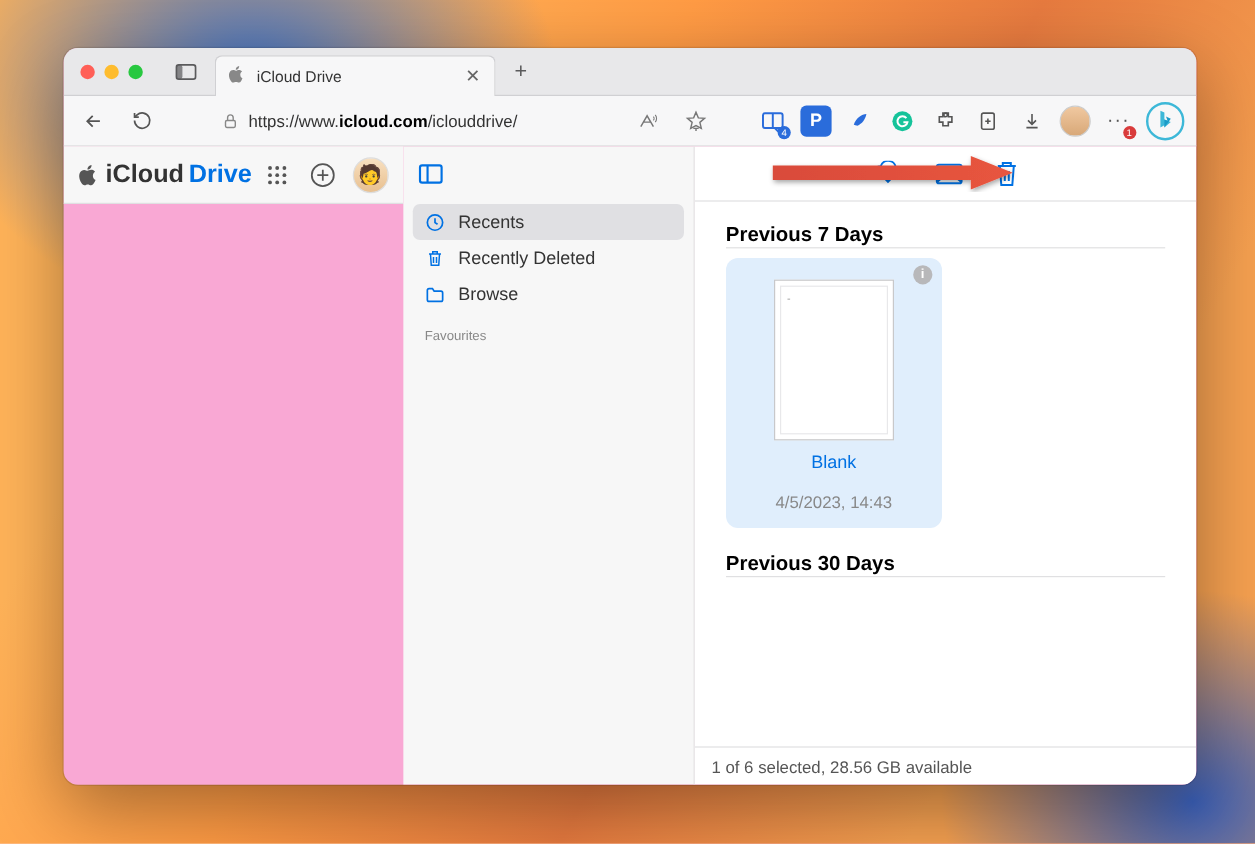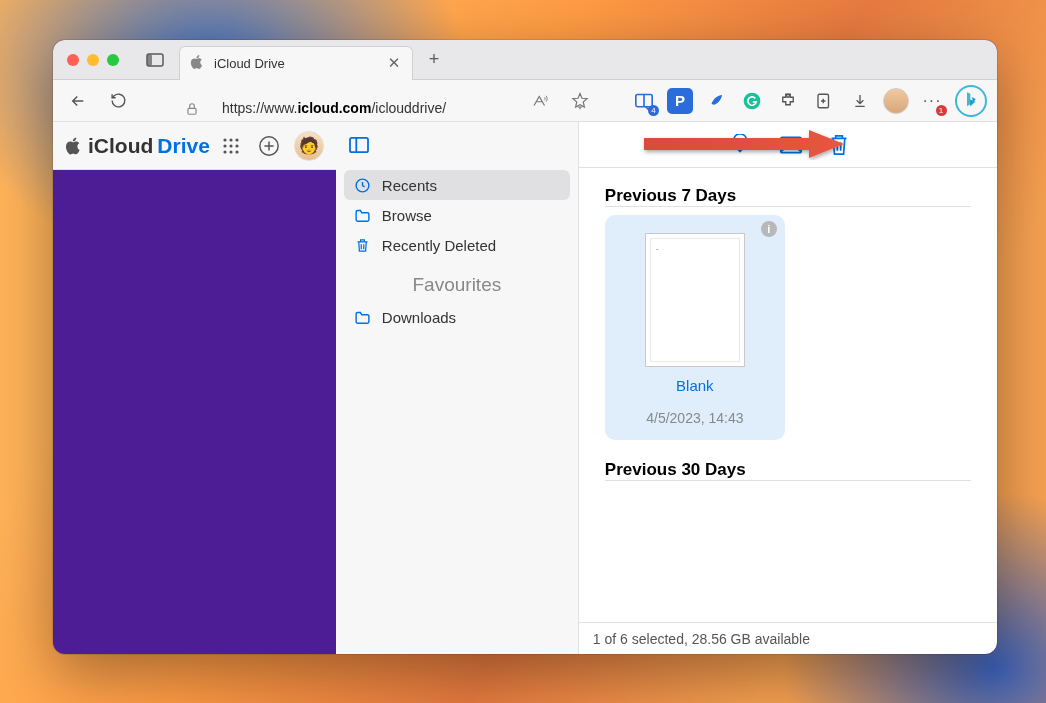--- a/index.html
+++ b/index.html
@@ -19,21 +19,21 @@
   background: radial-gradient(ellipse 70% 80% at 20% 10%, #3a6fc7 0%, transparent 35%),
               radial-gradient(ellipse 40% 50% at 95% 95%, #3a5fb7 0%, transparent 50%),
               linear-gradient(120deg, #ffb359 20%, #ff9b44 40%, #e67a3f 60%, #f5a050 80%);
 }
 .window {
   position: absolute;
   left: 53px;
   top: 40px;
   width: 944px;
   height: 614px;
-  background: #4c1d95;
+  background: #f9a8d4;
   border-radius: 12px;
   box-shadow: 0 20px 60px rgba(0,0,0,0.35), 0 0 0 1px rgba(0,0,0,0.1);
   overflow: hidden;
   display: flex;
   flex-direction: column;
 }
 .titlebar {
   height: 40px;
   background: #e8e8ea;
   border-bottom: 1px solid #d0d0d3;
@@ -73,21 +73,21 @@
   height: 42px; background: #f7f7f8;
   display: flex; align-items: center; padding: 0 10px; gap: 10px;
   border-bottom: 1px solid #e0e0e2;
 }
 .tb-btn {
   width: 30px; height: 30px; display:flex;align-items:center;justify-content:center;
   color: #555; cursor: pointer; border-radius: 4px;
 }
 .address-bar {
   flex: 1; height: 30px;
-  display: flex; align-items: flex-end; gap: 23px;
+  display: flex; align-items: center; gap: 8px;
   padding: 0 6px;
   max-width: 340px;
 }
 .address-lock { color: #888; }
 .address-url { font-size: 14px; color: #333; }
 .address-url b { color: #000; font-weight: 600; }
 .ext-icon {
   width: 26px; height: 26px; border-radius: 5px;
   display:flex;align-items:center;justify-content:center;
   color:#2a6cdb; font-size:15px; position:relative;
@@ -145,21 +145,21 @@
 }
 .side-toggle { width:30px;height:30px;margin-bottom:10px;display:flex;align-items:center;justify-content:center;color:#0071e3; }
 .side-item {
   height: 30px; display:flex; align-items:center; gap:10px;
   padding: 0 10px; border-radius: 6px; cursor:pointer;
   font-size: 15px; color: #333;
 }
 .side-item.active { background: #e0e0e3; }
 .side-icon { color: #0071e3; width:18px;height:18px;display:flex;align-items:center;justify-content:center; }
 .side-section-title {
-  font-size: 19px; color: #888; padding: 14px 10px 6px; text-align: center;
+  font-size: 11px; color: #888; padding: 14px 10px 6px;
 }
 .main-area {
   flex:1; display:flex; flex-direction:column; background:#fff; overflow:hidden;
 }
 .action-bar {
   height: 46px; display:flex; align-items:center; justify-content:center;
   gap: 26px; border-bottom: 1px solid #e0e0e2; position:relative;
 }
 .action-btn { color:#0071e3; cursor:pointer; display:flex;align-items:center;justify-content:center; }
 .arrow-annotation {
@@ -372,44 +372,36 @@
           <span class="side-icon">
             <svg width="17" height="17" viewBox="0 0 24 24" fill="none" stroke="currentColor" stroke-width="2">
                 <circle cx="12" cy="12" r="9"></circle>
                 <path d="M12 7v5l3 2"></path>
               </svg>
           </span>
           <span>Recents</span>
         </div>
         <div class="side-item">
           <span class="side-icon">
-            <svg width="17" height="15" viewBox="0 0 24 20" fill="none" stroke="currentColor" stroke-width="2">
-                <path d="M3 5a2 2 0 0 1 2-2h4l2 3h8a2 2 0 0 1 2 2v8a2 2 0 0 1-2 2H5a2 2 0 0 1-2-2z"></path>
-              </svg>
-          </span>
-          <span>Browse</span>
-        </div>
-        <div class="side-item">
-          <span class="side-icon">
             <svg width="15" height="17" viewBox="0 0 24 26" fill="none" stroke="currentColor" stroke-width="2">
                 <path d="M4 7h16M9 7V4h6v3M6 7l1 15h10l1-15M10 11v8M14 11v8"></path>
               </svg>
           </span>
           <span>Recently Deleted</span>
         </div>
-
-        <div class="side-section-title">Favourites</div>
         <div class="side-item">
           <span class="side-icon">
             <svg width="17" height="15" viewBox="0 0 24 20" fill="none" stroke="currentColor" stroke-width="2">
                 <path d="M3 5a2 2 0 0 1 2-2h4l2 3h8a2 2 0 0 1 2 2v8a2 2 0 0 1-2 2H5a2 2 0 0 1-2-2z"></path>
               </svg>
           </span>
-          <span>Downloads</span>
-        </div>
+          <span>Browse</span>
+        </div>
+
+        <div class="side-section-title">Favourites</div>
       </div>
 
       <div class="main-area">
         <div class="action-bar">
           <svg class="arrow-annotation" viewBox="0 0 210 32">
             <defs>
               <linearGradient id="ag" x1="0" y1="0" x2="1" y2="0">
                 <stop offset="0" stop-color="#d94b3a"></stop>
                 <stop offset="1" stop-color="#e8553f"></stop>
               </linearGradient>

